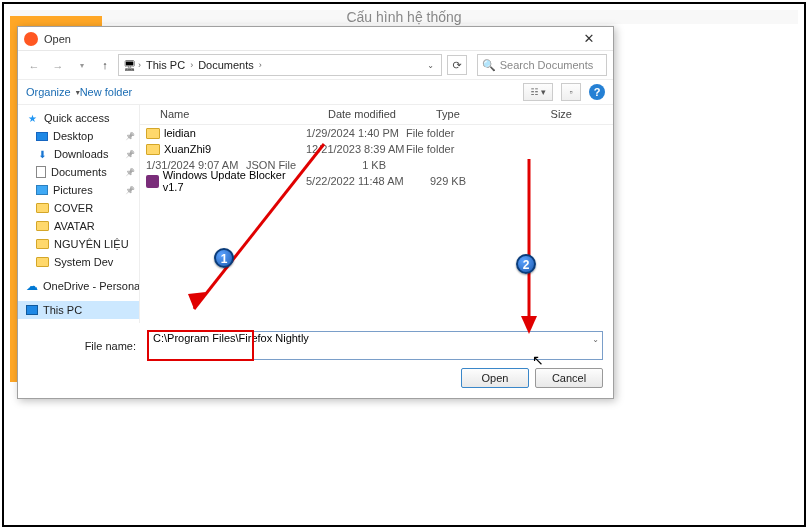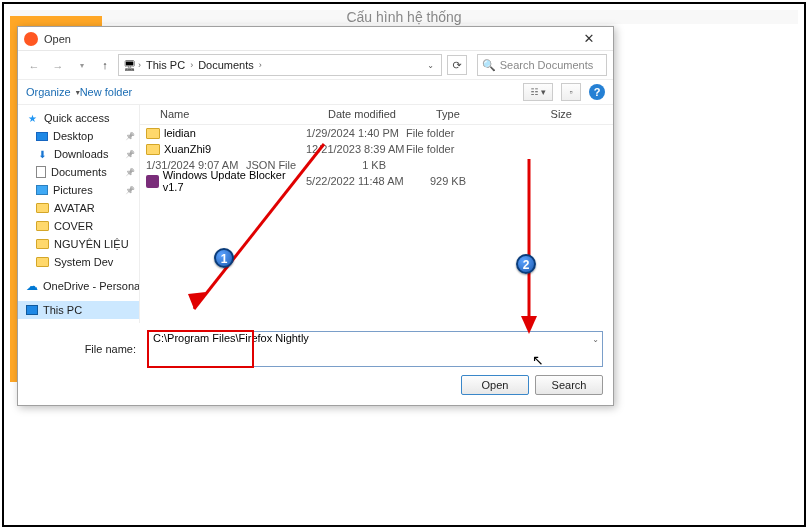--- a/index.html
+++ b/index.html
@@ -58,21 +58,21 @@
 .row { display: flex; height: 16px; align-items: center; padding-left: 6px; }
 .r-name { width: 160px; display: flex; align-items: center; gap: 4px; }
 .r-date { width: 100px; color: #555; } .r-type { width: 80px; color: #555; } .r-size { width: 60px; text-align: right; color: #555; }
 .f-ico { width: 14px; height: 11px; background: #ffd86b; border: 1px solid #d4a628; border-radius: 1px; }
 .j-ico { width: 11px; height: 13px; background: #fff; border: 1px solid #888; position: relative; }
 .j-ico::after { content:''; position:absolute; top:3px; left:2px; width:6px; height:1px; background:#888; box-shadow:0 2px #888,0 4px #888;}
 .w-ico { width: 13px; height: 13px; background: #7a2d7a; border-radius: 2px; }
 
 .filename-area { padding: 8px 10px 4px 10px; display: flex; align-items: center; gap: 12px; }
 .fn-label { width: 108px; text-align: right; color: #222; }
-.fn-input { flex: 1; height: 36px; border: 1px solid #7a9ec9; padding: 0 4px; background: #fff; position: relative; }
+.fn-input { flex: 1; height: 29px; border: 1px solid #7a9ec9; padding: 0 4px; background: #fff; position: relative; }
 .fn-input input { border: none; outline: none; width: calc(100% - 16px); font-size: 11px; }
 .fn-dd { position: absolute; right: 3px; top: 3px; font-size: 8px; color: #666; }
 .fn-highlight { position: absolute; left: -2px; top: -2px; right: 450px; bottom: -2px; border: 2px solid #e00000; pointer-events: none; }
 
 .btnrow { display: flex; justify-content: flex-end; gap: 6px; padding: 4px 10px 10px 10px; }
 .dlg-btn { width: 68px; height: 20px; border: 1px solid #999; background: linear-gradient(#fdfdfd,#e8e8e8); text-align: center; line-height: 18px; color: #222; border-radius: 2px; }
 .dlg-btn.primary { border-color: #3a87c9; }
 
 .callout { position: absolute; width: 20px; height: 20px; border-radius: 50%; background: radial-gradient(circle at 35% 30%, #5ca3ff, #1e5db3); border: 2px solid #0a3c7a; color: #fff; font-weight: bold; text-align: center; line-height: 18px; font-size: 12px; box-shadow: 0 1px 2px rgba(0,0,0,0.4); }
 .arrow { position: absolute; pointer-events: none; }
@@ -145,25 +145,25 @@
         <div class="nav-item pinned">
             <span class="ico-doc"></span>
             <span>Documents</span>
           </div>
         <div class="nav-item pinned">
             <span class="ico-pic"></span>
             <span>Pictures</span>
           </div>
         <div class="nav-item">
             <span class="ico-folder"></span>
+            <span>COVER</span>
+          </div>
+        <div class="nav-item">
+            <span class="ico-folder"></span>
             <span>AVATAR</span>
-          </div>
-        <div class="nav-item">
-            <span class="ico-folder"></span>
-            <span>COVER</span>
           </div>
         <div class="nav-item">
             <span class="ico-folder"></span>
             <span>NGUYÊN LIỆU</span>
           </div>
         <div class="nav-item">
             <span class="ico-folder"></span>
             <span>System Dev</span>
           </div>
         <div class="nav-sep"></div>
@@ -227,21 +227,21 @@
       <div class="fn-label">File name:</div>
       <div class="fn-input" style="position:relative">
         <input value="C:\Program Files\Firefox Nightly" style="">
         <span class="fn-dd">⌄</span>
         <div class="fn-highlight" style="right:348px"></div>
       </div>
     </div>
 
     <div class="btnrow">
       <div class="dlg-btn primary">Open</div>
-      <div class="dlg-btn">Search</div>
+      <div class="dlg-btn">Cancel</div>
     </div>
   </div>
 
   <svg class="arrow" style="left:160px; top:130px;" width="180" height="200">
     <line class="arrow-line" x1="160" y1="10" x2="30" y2="175"></line>
     <polygon class="arrow-head" points="30,175 42,158 24,160"></polygon>
   </svg>
   <div class="callout" style="left:210px; top:244px;">1</div>
 
   <svg class="arrow" style="left:485px; top:150px;" width="80" height="190">

